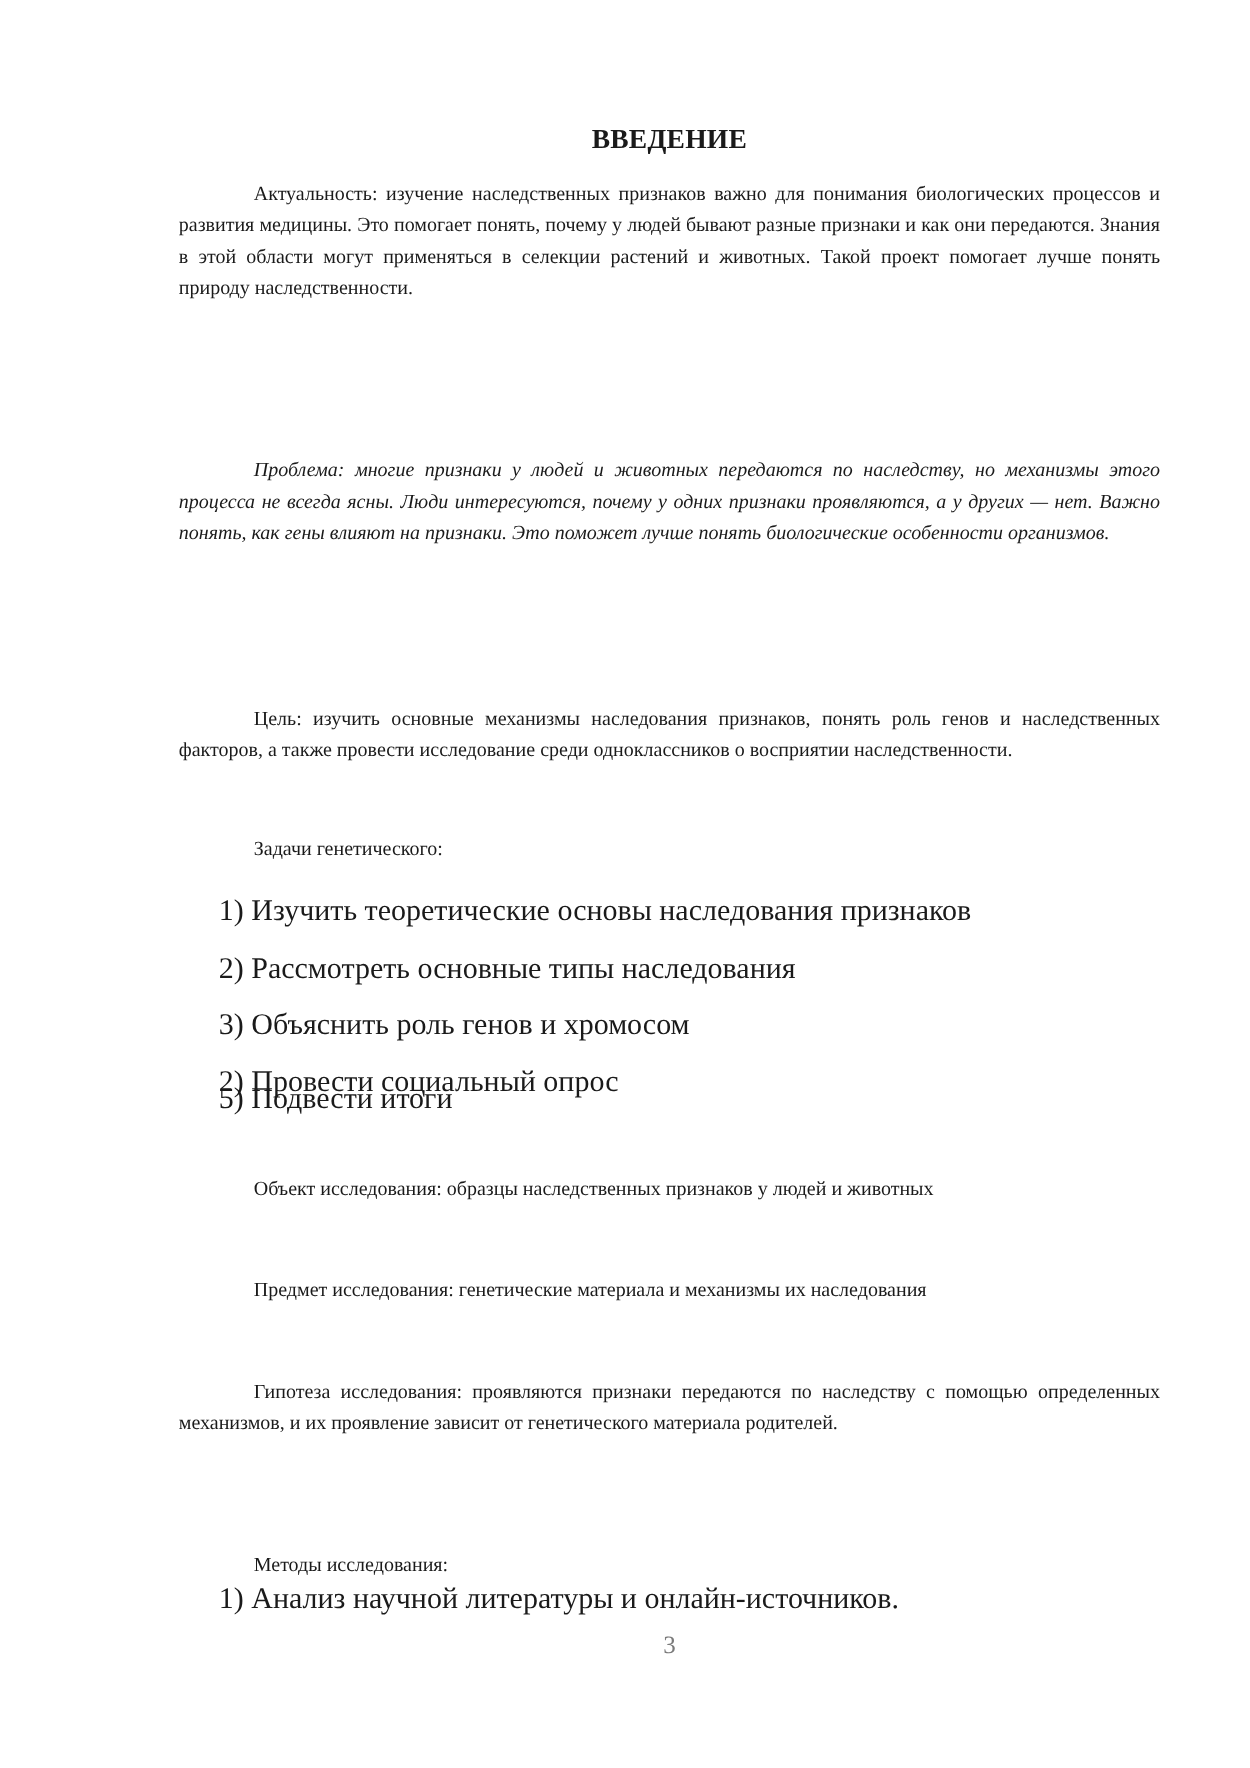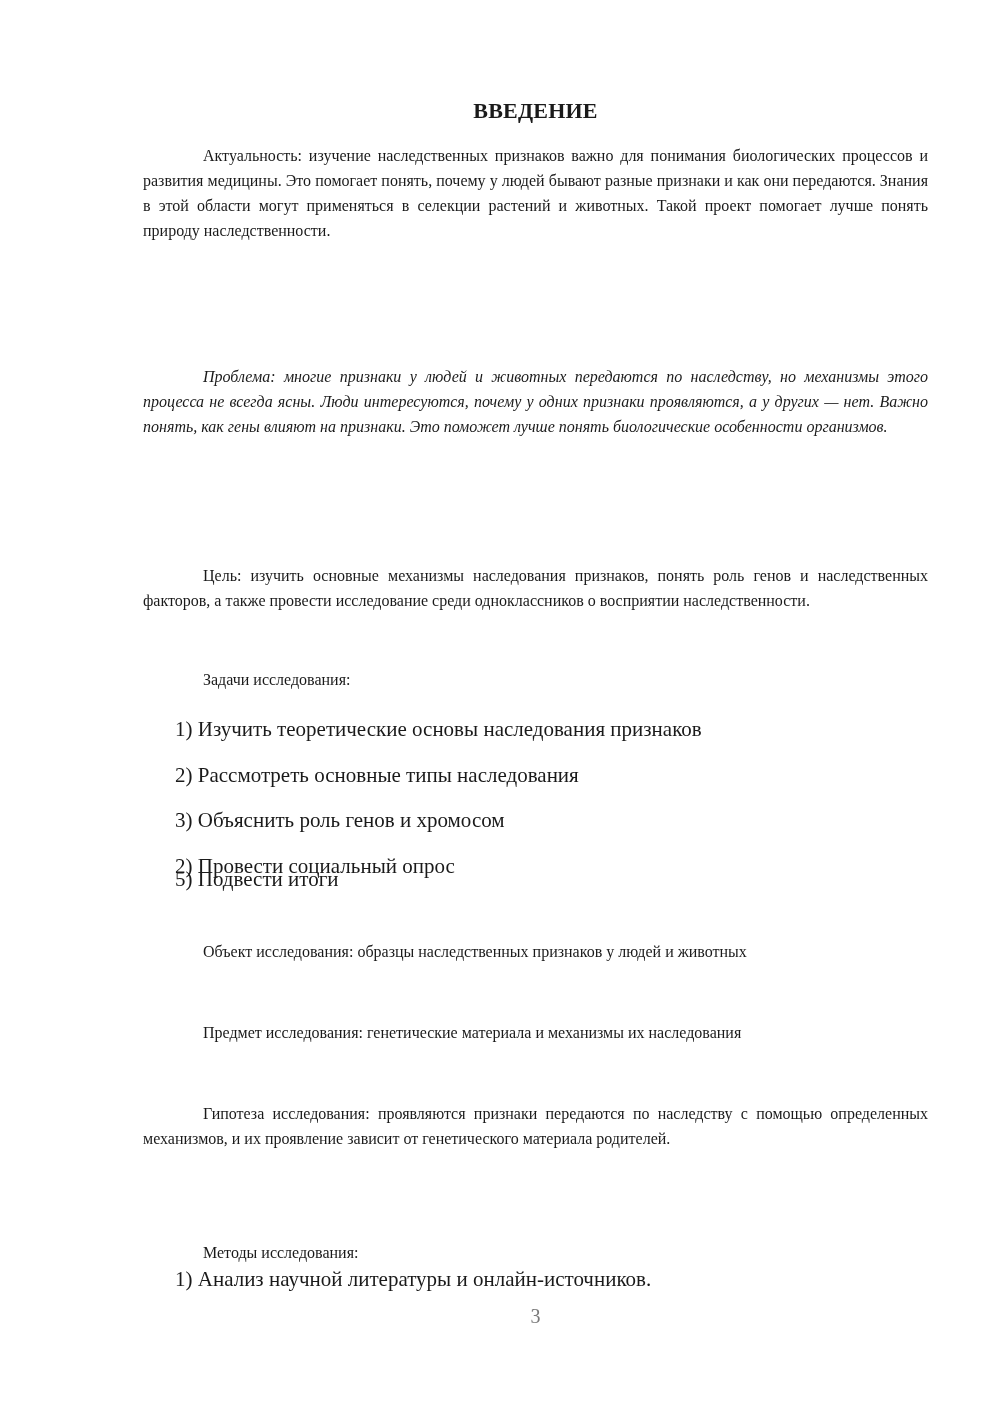--- a/index.html
+++ b/index.html
@@ -38,21 +38,21 @@
       width: 785px;
       font-size: 16px;
       line-height: 25px;
       text-align: justify;
       text-indent: 60px;
       margin: 0;
     }
     .list-item {
       position: absolute;
       left: 32px;
-      font-size: 21px;
+      font-size: 24px;
       line-height: 35px;
       white-space: nowrap;
       margin: 0;
     }
     .page-number {
       position: absolute;
       left: 0;
       width: 785px;
       top: 1305px;
       text-align: center;
@@ -67,21 +67,21 @@
 <div class="page">
 
   <div class="title">ВВЕДЕНИЕ</div>
 
   <p class="para" style="top:143px;">Актуальность: изучение наследственных признаков важно для понимания биологических процессов и развития медицины. Это помогает понять, почему у людей бывают разные признаки и как они передаются. Знания в этой области могут применяться в селекции растений и животных. Такой проект помогает лучше понять природу наследственности.</p>
 
   <p class="para" style="top:364px;font-style:italic;">Проблема: многие признаки у людей и животных передаются по наследству, но механизмы этого процесса не всегда ясны. Люди интересуются, почему у одних признаки проявляются, а у других — нет. Важно понять, как гены влияют на признаки. Это поможет лучше понять биологические особенности организмов.</p>
 
   <p class="para" style="top:551px;margin-top:12px;">Цель: изучить основные механизмы наследования признаков, понять роль генов и наследственных факторов, а также провести исследование среди одноклассников о восприятии наследственности.</p>
 
-  <p class="para" style="top:667px;">Задачи исследования:</p>
+  <p class="para" style="top:667px;">Задачи генетического:</p>
 
   <p class="list-item" style="top:712px;">1) Изучить теоретические основы наследования признаков</p>
   <p class="list-item" style="top:758px;">2) Рассмотреть основные типы наследования</p>
   <p class="list-item" style="top:803px;">3) Объяснить роль генов и хромосом</p>
   <p class="list-item" style="top:849px;">2) Провести социальный опрос</p>
   <p class="list-item" style="top:842px;margin-top:20px;">5) Подвести итоги</p>
 
   <p class="para" style="top:939px;">Объект исследования: образцы наследственных признаков у людей и животных</p>
 
   <p class="para" style="top:1020px;">Предмет исследования: генетические материала и механизмы их наследования</p>

